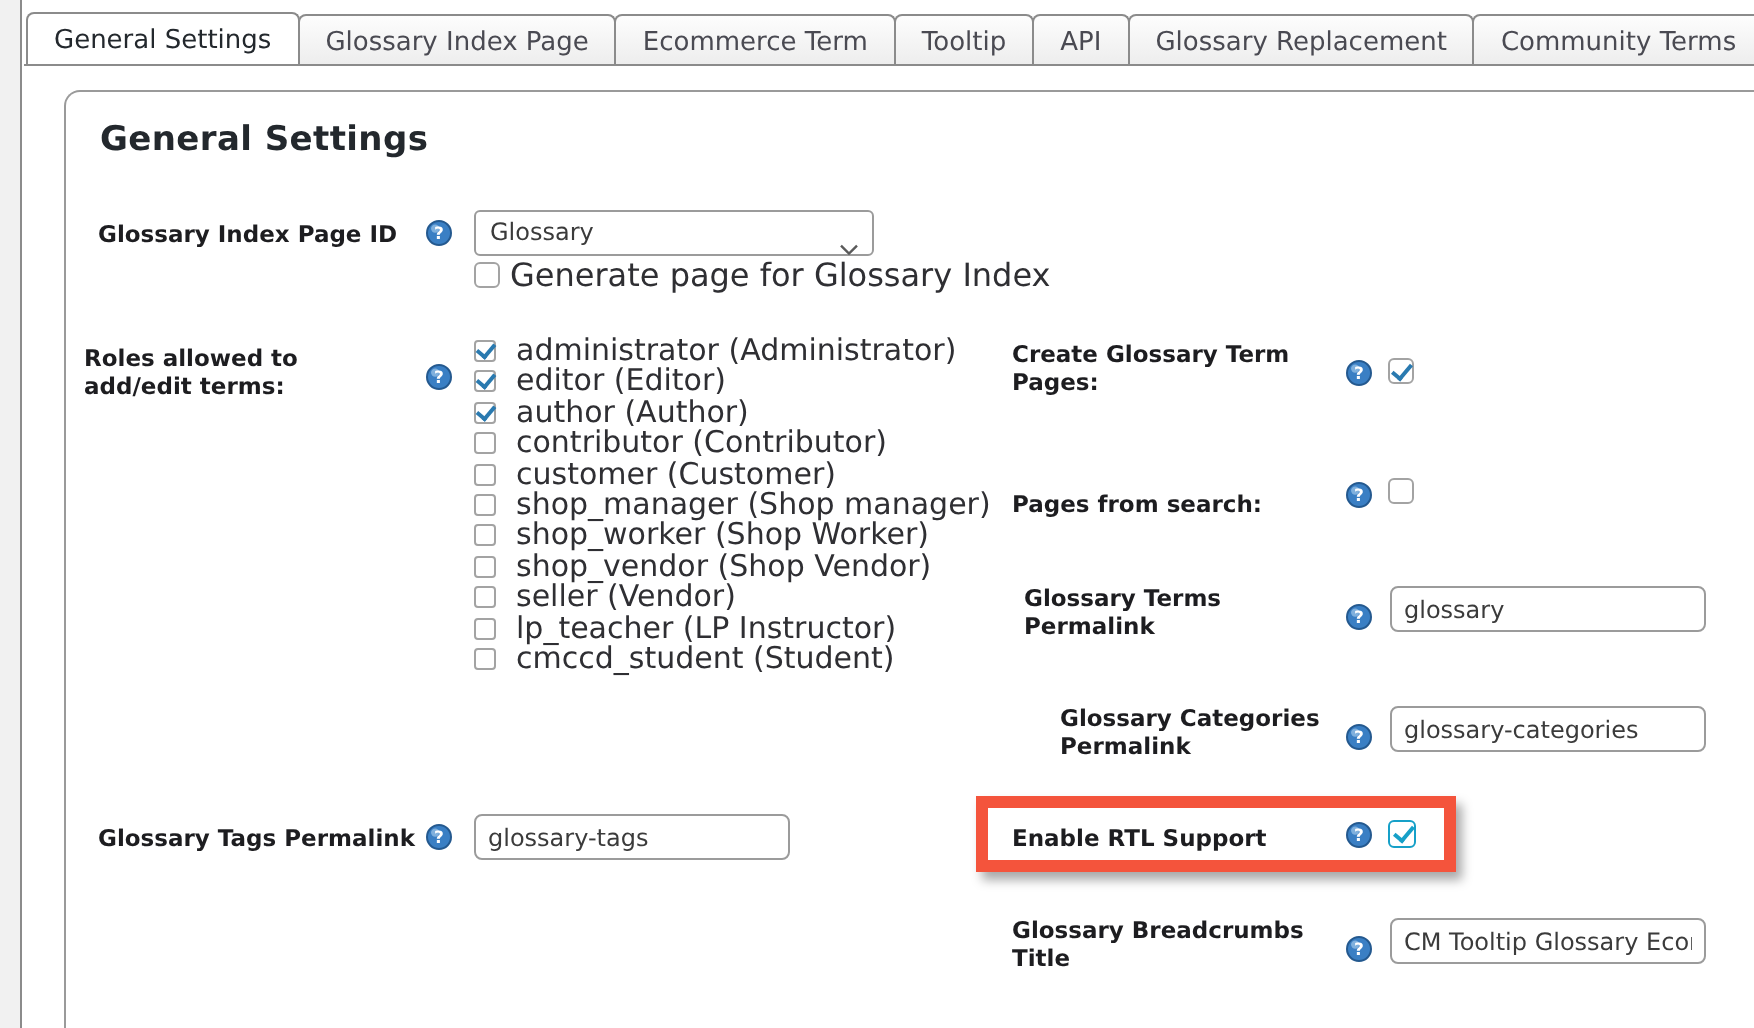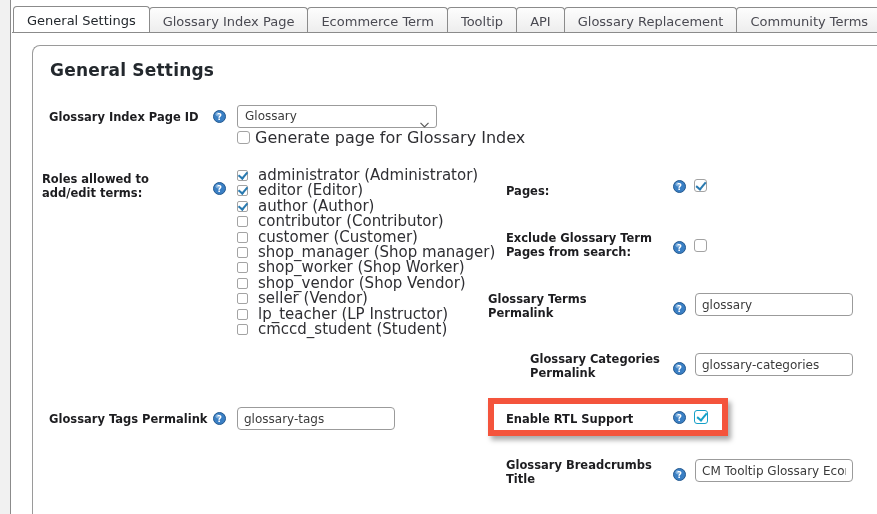--- a/index.html
+++ b/index.html
@@ -346,50 +346,50 @@
     <svg width="13" height="13" viewBox="0 0 13 13">
       <circle cx="6.5" cy="6.5" r="6" fill="#3a7fc4" stroke="#24598f" stroke-width="1"></circle>
       <circle cx="4.6" cy="4.3" r="2.1" fill="#9dc4e8" opacity="0.7"></circle>
       <text x="6.5" y="9.6" font-size="8.5" font-family="DejaVu Sans, sans-serif" font-weight="bold" fill="#ffffff" text-anchor="middle">?</text>
     </svg>
   </div>
 
   <input class="text-input" style="left: 237px; top: 407px; width: 158px;" type="text" value="glossary-tags">
 
   <div class="field-label" style="left:506px; top:170px; width:170px;">
+    <span>Create Glossary Term</span><br>
+    <span>Pages:</span>
+  </div>
+
+  <div class="help-icon" style="left:673px; top:180px;">
+    <svg width="13" height="13" viewBox="0 0 13 13">
+      <circle cx="6.5" cy="6.5" r="6" fill="#3a7fc4" stroke="#24598f" stroke-width="1"></circle>
+      <circle cx="4.6" cy="4.3" r="2.1" fill="#9dc4e8" opacity="0.7"></circle>
+      <text x="6.5" y="9.6" font-size="8.5" font-family="DejaVu Sans, sans-serif" font-weight="bold" fill="#ffffff" text-anchor="middle">?</text>
+    </svg>
+  </div>
+
+  <span class="cbx checked" style="left:694px; top:179px;"></span>
+
+  <div class="field-label" style="left:506px; top:231px; width:180px;">
     <br>
-    <span>Pages:</span>
-  </div>
-
-  <div class="help-icon" style="left:673px; top:180px;">
-    <svg width="13" height="13" viewBox="0 0 13 13">
-      <circle cx="6.5" cy="6.5" r="6" fill="#3a7fc4" stroke="#24598f" stroke-width="1"></circle>
-      <circle cx="4.6" cy="4.3" r="2.1" fill="#9dc4e8" opacity="0.7"></circle>
-      <text x="6.5" y="9.6" font-size="8.5" font-family="DejaVu Sans, sans-serif" font-weight="bold" fill="#ffffff" text-anchor="middle">?</text>
-    </svg>
-  </div>
-
-  <span class="cbx checked" style="left:694px; top:179px;"></span>
-
-  <div class="field-label" style="left:506px; top:231px; width:180px;">
-    <span>Exclude Glossary Term</span><br>
     <span>Pages from search:</span>
   </div>
 
   <div class="help-icon" style="left:673px; top:241px;">
     <svg width="13" height="13" viewBox="0 0 13 13">
       <circle cx="6.5" cy="6.5" r="6" fill="#3a7fc4" stroke="#24598f" stroke-width="1"></circle>
       <circle cx="4.6" cy="4.3" r="2.1" fill="#9dc4e8" opacity="0.7"></circle>
       <text x="6.5" y="9.6" font-size="8.5" font-family="DejaVu Sans, sans-serif" font-weight="bold" fill="#ffffff" text-anchor="middle">?</text>
     </svg>
   </div>
 
   <span class="cbx" style="left:694px; top:239px;"></span>
 
-  <div class="field-label" style="left:488px; top:292px; width:180px;">
+  <div class="field-label" style="left:512px; top:292px; width:180px;">
     <span>Glossary Terms</span><br>
     <span>Permalink</span>
   </div>
 
   <div class="help-icon" style="left:673px; top:302px;">
     <svg width="13" height="13" viewBox="0 0 13 13">
       <circle cx="6.5" cy="6.5" r="6" fill="#3a7fc4" stroke="#24598f" stroke-width="1"></circle>
       <circle cx="4.6" cy="4.3" r="2.1" fill="#9dc4e8" opacity="0.7"></circle>
       <text x="6.5" y="9.6" font-size="8.5" font-family="DejaVu Sans, sans-serif" font-weight="bold" fill="#ffffff" text-anchor="middle">?</text>
     </svg>

